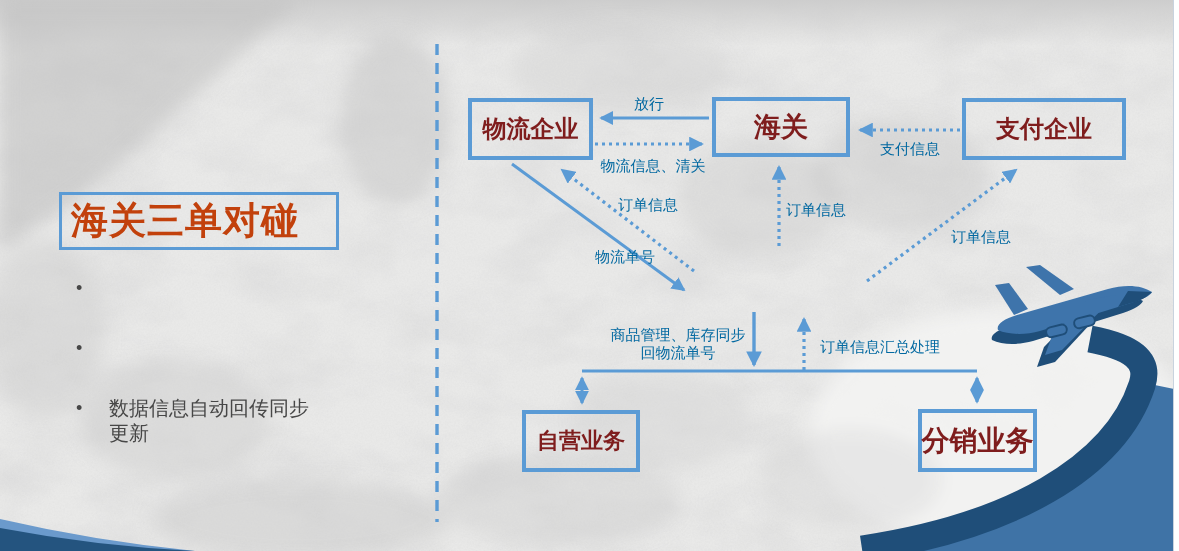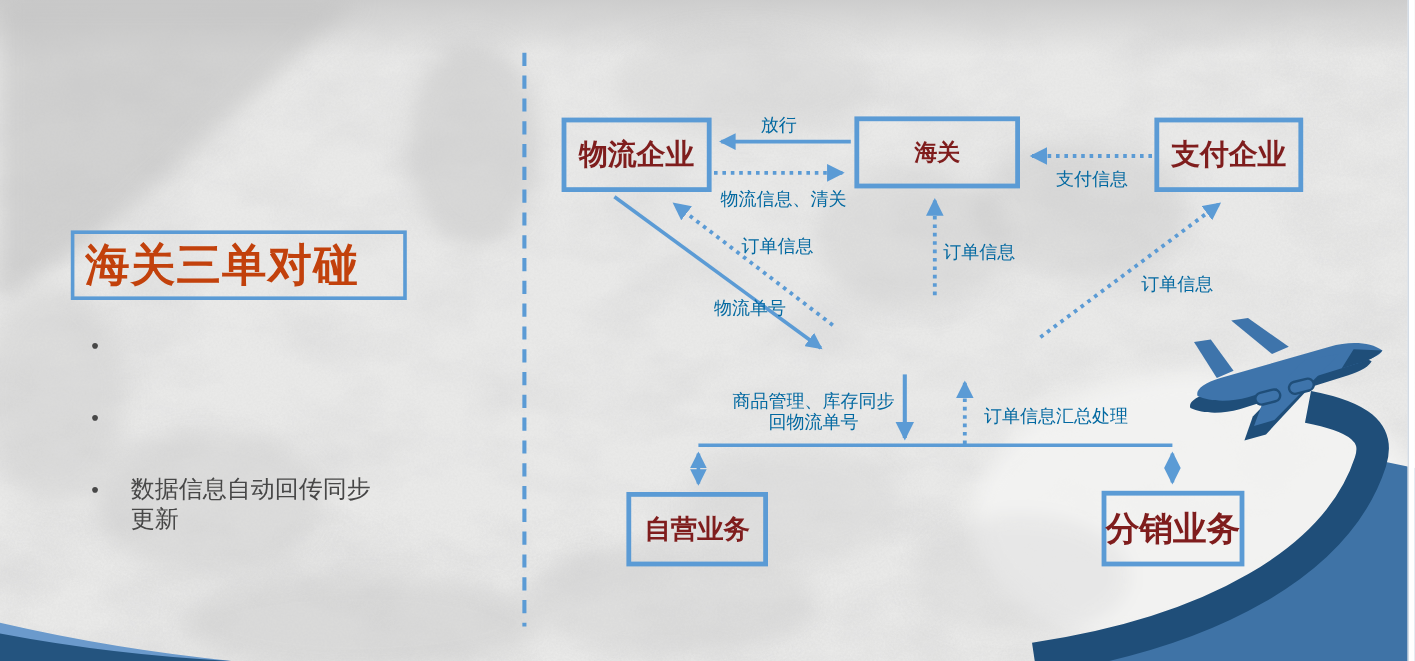--- a/index.html
+++ b/index.html
@@ -23,22 +23,22 @@
 
   
   .bullets { position:absolute; left:76px; top:276px; width:238px; list-style:none; z-index:3; }
   .bullets li { display:flex; margin-bottom:35px; font-size:20px; line-height:25px; color:#474747; }
   .bullets .dot { width:33px; flex:0 0 33px; font-size:18px; color:#474747; }
 
   
   .node { position:absolute; border:4px solid #5B9BD5; display:flex; align-items:center; justify-content:center;
     font-weight:bold; color:#7f1d1d; z-index:3; white-space:nowrap; }
   #node-logistics    { left:468px; top:98px;  width:125px; height:62px; font-size:24px; }
-  #node-customs      { left:712px; top:97px;  width:138px; height:60px; font-size:19px; }
-  #node-payment      { left:962px; top:98px;  width:124px; height:62px; font-size:24px; }
+  #node-customs      { left:712px; top:97px;  width:138px; height:60px; font-size:27px; }
+  #node-payment      { left:962px; top:98px;  width:164px; height:62px; font-size:24px; }
   #node-platform     { left:695px; top:248px; width:177px; height:64px; font-size:28px; border-width:5px; gap:8px; }
   #node-selfrun      { left:522px; top:410px; width:118px; height:62px; font-size:22px; }
   #node-distribution { left:918px; top:409px; width:119px; height:63px; font-size:28px;align-items:center; }
 
   
   .lbl { position:absolute; font-size:15px; color:#0369a1; white-space:nowrap; z-index:4; }
   .ctr { transform:translateX(-50%); }
   #lbl-release        { left:649px; top:95px; }
   #lbl-log-clear      { left:653px; top:157px; }
   #lbl-order-logi     { left:648px; top:196px; }

